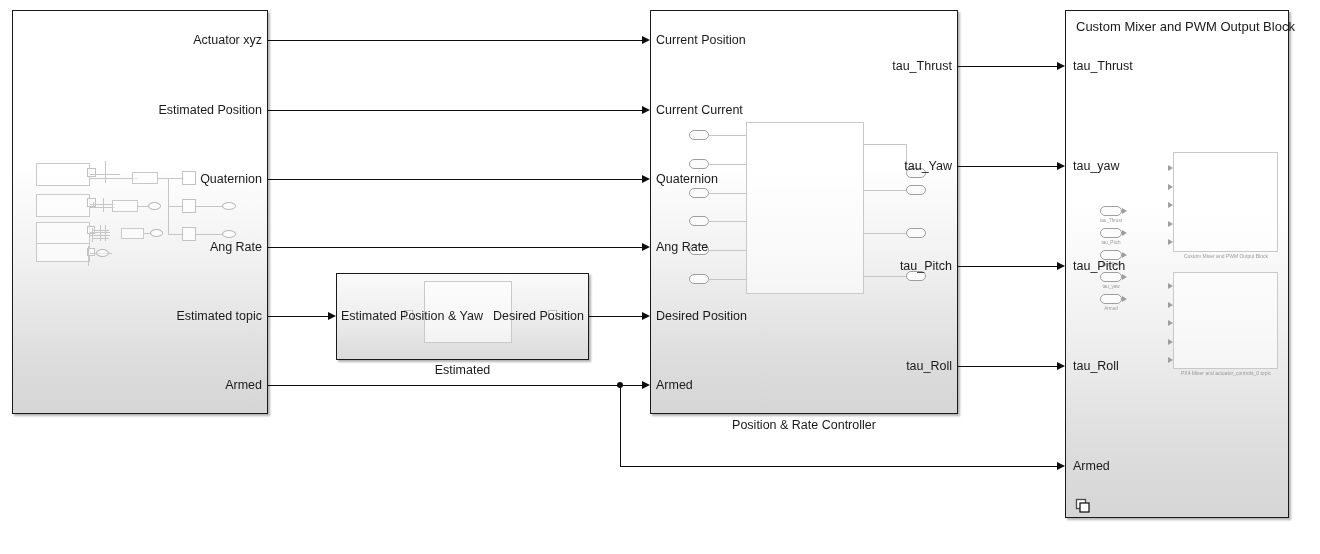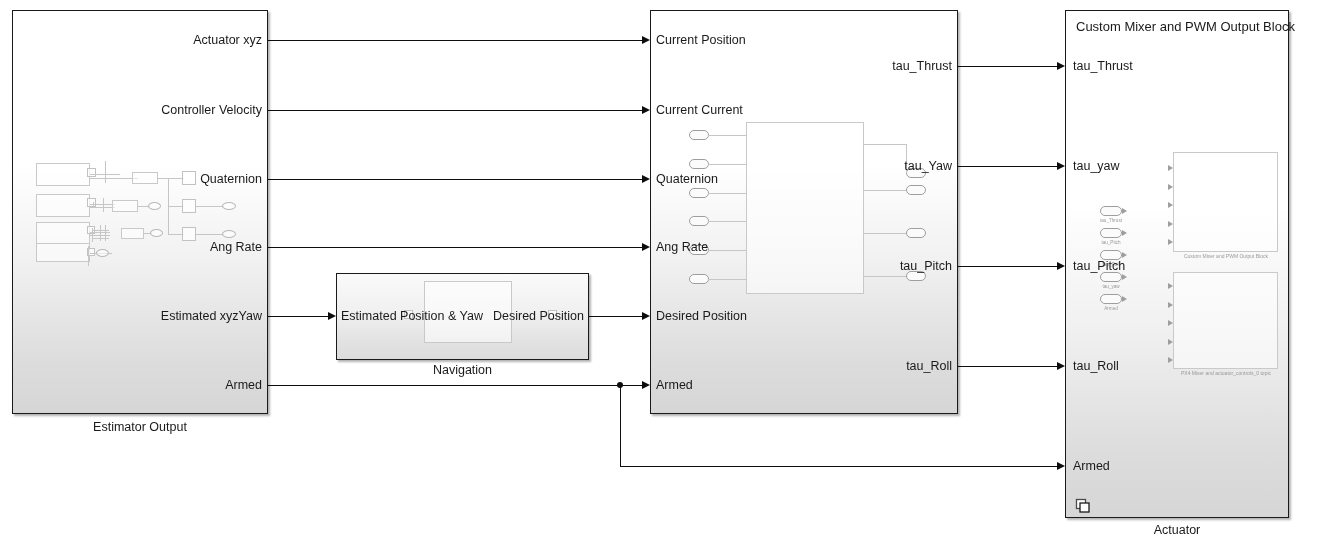--- a/index.html
+++ b/index.html
@@ -198,36 +198,35 @@
     <div class="ghost-sq" style="left:182px; top:199px; width:14px; height:14px;"></div>
     <div class="ghost-sq" style="left:182px; top:227px; width:14px; height:14px;"></div>
 
     <div class="ghost-line-h" style="left:196px; top:206px; width:28px;"></div>
     <div class="ghost-line-h" style="left:196px; top:234px; width:28px;"></div>
     <div class="ghost-oval" style="left:222px; top:202px; width:14px; height:8px;"></div>
     <div class="ghost-oval" style="left:222px; top:230px; width:14px; height:8px;"></div>
   </div>
 
   <div class="port-label right" style="left:60px; top:34px; width:202px;">Actuator xyz</div>
-  <div class="port-label right" style="left:60px; top:104px; width:202px;">Controller Velocity</div>
+  <div class="port-label right" style="left:60px; top:104px; width:202px;">Estimated Position</div>
   <div class="port-label right" style="left:60px; top:173px; width:202px;">Quaternion</div>
   <div class="port-label right" style="left:60px; top:241px; width:202px;">Ang Rate</div>
-  <div class="port-label right" style="left:60px; top:310px; width:202px;">Estimated xyzYaw</div>
+  <div class="port-label right" style="left:60px; top:310px; width:202px;">Estimated topic</div>
   <div class="port-label right" style="left:60px; top:379px; width:202px;">Armed</div>
 
-  <div class="block-caption" style="left:12px; top:420px; width:256px;">Estimator Output</div>
 
   <div class="sl-block flat" style="left:336px; top:273px; width:253px; height:87px;"></div>
   <div class="ghost" style="left:424px; top:281px; width:88px; height:62px;"></div>
   <div class="ghost-sq" style="left:404px; top:310px; width:9px; height:9px;"></div>
   <div class="ghost-sq" style="left:548px; top:310px; width:9px; height:9px;"></div>
 
   <div class="port-label" style="left:341px; top:310px;">Estimated Position &amp; Yaw</div>
   <div class="port-label right" style="left:420px; top:310px; width:164px;">Desired Position</div>
-  <div class="block-caption" style="left:336px; top:363px; width:253px;">Navigation</div>
+  <div class="block-caption" style="left:336px; top:363px; width:253px;">Estimated</div>
 
   <div class="sl-block" style="left:650px; top:10px; width:308px; height:404px;"></div>
 
   <div>
     <div class="ghost" style="left:746px; top:122px; width:118px; height:172px;"></div>
 
     <div class="ghost-pill" style="left:689px; top:130px; width:20px; height:10px;"></div>
     <div class="ghost-pill" style="left:689px; top:159px; width:20px; height:10px;"></div>
     <div class="ghost-pill" style="left:689px; top:188px; width:20px; height:10px;"></div>
     <div class="ghost-pill" style="left:689px; top:216px; width:20px; height:10px;"></div>
@@ -258,20 +257,21 @@
   <div class="port-label" style="left:656px; top:173px;">Quaternion</div>
   <div class="port-label" style="left:656px; top:241px;">Ang Rate</div>
   <div class="port-label" style="left:656px; top:310px;">Desired Position</div>
   <div class="port-label" style="left:656px; top:379px;">Armed</div>
 
   <div class="port-label right" style="left:780px; top:60px; width:172px;">tau_Thrust</div>
   <div class="port-label right" style="left:780px; top:160px; width:172px;">tau_Yaw</div>
   <div class="port-label right" style="left:780px; top:260px; width:172px;">tau_Pitch</div>
   <div class="port-label right" style="left:780px; top:360px; width:172px;">tau_Roll</div>
 
+  <div class="block-caption" style="left:650px; top:418px; width:308px;">Position &amp; Rate Controller</div>
 
   <div class="sl-block" style="left:1065px; top:10px; width:224px; height:508px;"></div>
 
   <div class="block-title" style="left:1076px; top:19px;">Custom Mixer and PWM Output Block</div>
 
   <div>
     <div class="ghost-pill" style="left:1100px; top:206px; width:22px; height:10px;"></div>
     <div class="ghost-port" style="left:1122px; top:208px;"></div>
     <div class="ghost-caption" style="left:1086px; top:218px; width:50px;">tau_Thrust</div>
 
@@ -314,21 +314,20 @@
   <div class="port-label" style="left:1073px; top:360px;">tau_Roll</div>
   <div class="port-label" style="left:1073px; top:460px;">Armed</div>
 
   <div class="sub-glyph" style="left:1075px; top:498px;">
     <svg width="16" height="16" viewBox="0 0 16 16">
       <rect x="1.5" y="1.5" width="9" height="9" fill="#ffffff" stroke="#4a4a4a" stroke-width="1.3"></rect>
       <rect x="5" y="5" width="9" height="9" fill="#ffffff" stroke="#1a1a1a" stroke-width="1.3"></rect>
     </svg>
   </div>
 
-  <div class="block-caption" style="left:1065px; top:523px; width:224px;">Actuator</div>
 
   <div class="line-h" style="left:268px; top:40px; width:374px;"></div>
   <div class="arrow" style="left:642px; top:35.5px;"></div>
 
   <div class="line-h" style="left:268px; top:110px; width:374px;"></div>
   <div class="arrow" style="left:642px; top:105.5px;"></div>
 
   <div class="line-h" style="left:268px; top:179px; width:374px;"></div>
   <div class="arrow" style="left:642px; top:174.5px;"></div>
 

